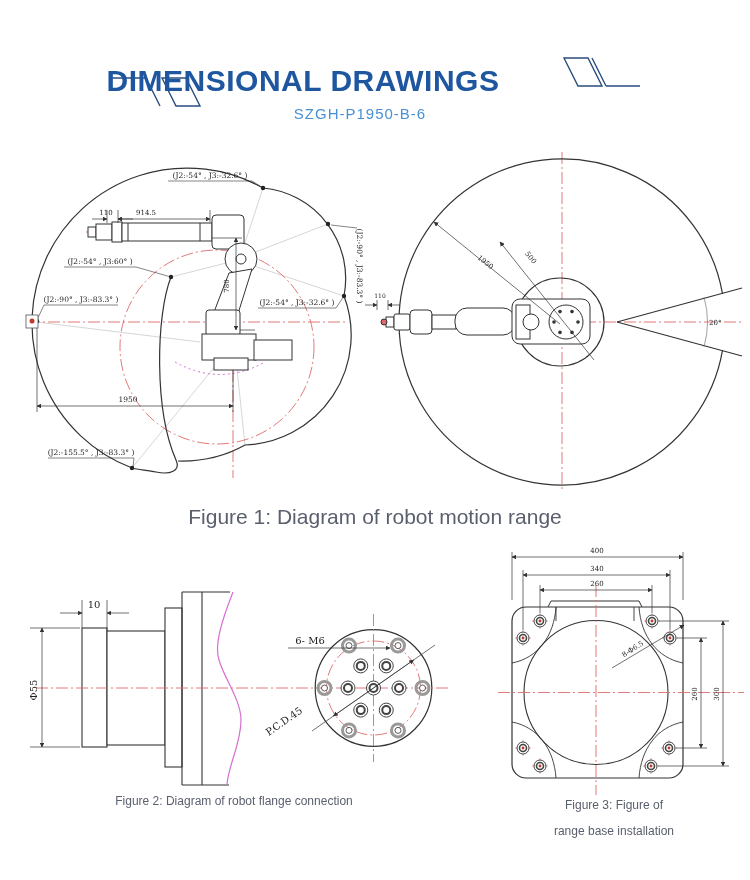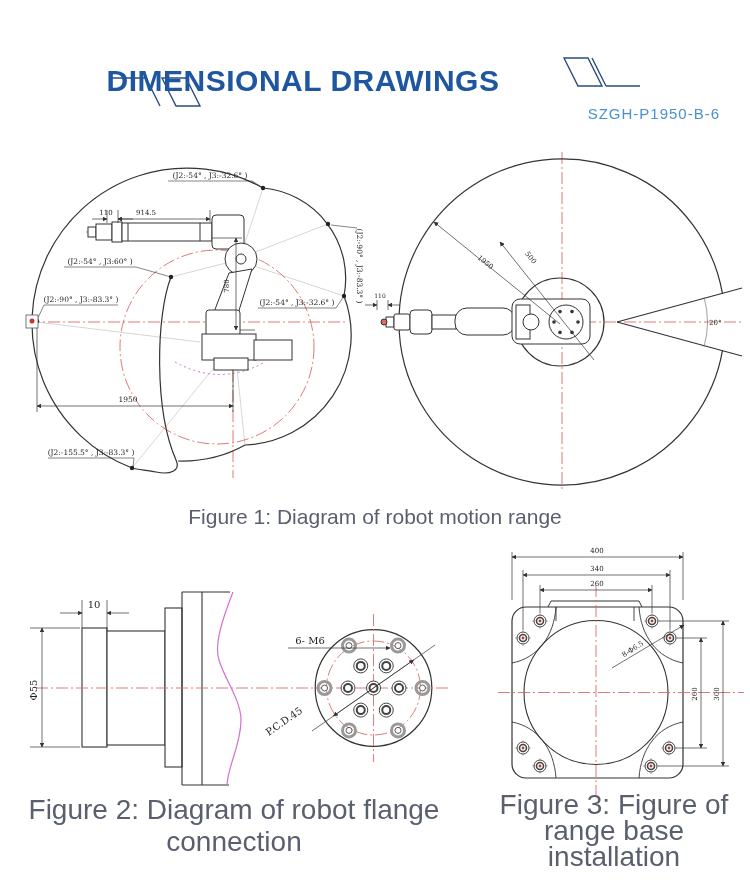--- a/index.html
+++ b/index.html
@@ -1,23 +1,23 @@
 <!DOCTYPE html>
 <html><head>
 <meta charset="utf-8">
 <style>
   html,body{margin:0;padding:0;background:#fff;}
   #page{position:relative;width:750px;height:880px;background:#ffffff;overflow:hidden;
         font-family:"Liberation Sans",sans-serif;}
   .abs{position:absolute;}
   #title{top:64px;left:0;width:606px;text-align:center;font-size:30px;font-weight:700;
          color:#1e56a0;letter-spacing:0.5px;}
-  #subtitle{top:105px;left:0;width:720px;text-align:right;font-size:15px;font-weight:500;
+  #subtitle{top:105px;left:0;width:720px;text-align:center;font-size:15px;font-weight:500;
             color:#4a90d4;letter-spacing:1px;}
-  .caption{color:#5a5f6e;font-size:28px;text-align:center;}
+  .caption{color:#5a5f6e;font-size:12px;text-align:center;}
   #cap1{top:505px;left:0;width:750px;font-size:21px;text-align:center;}
   #cap2{top:794px;left:8px;width:452px;}
   #cap3{top:792px;left:492px;width:244px;line-height:26px;}
   svg{position:absolute;left:0;}
   svg text{font-family:"DejaVu Serif","Liberation Serif",serif;fill:#222;}
 </style>
 </head>
 <body>
 
 <div id="page">

